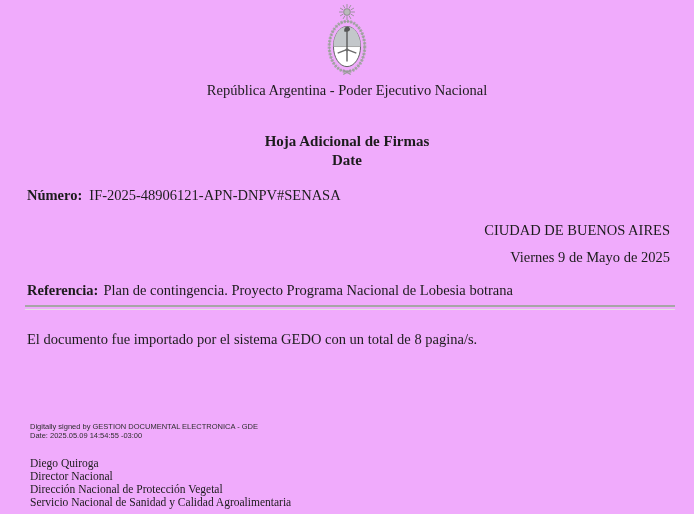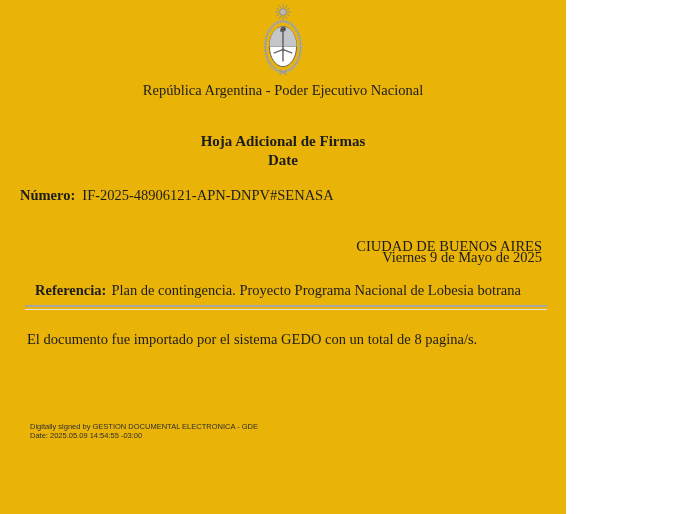--- a/index.html
+++ b/index.html
@@ -1,35 +1,35 @@
 <!DOCTYPE html>
 <html><head>
 <meta charset="utf-8">
 <style>
   html,body{margin:0;padding:0;background:#ffffff;}
   .page{
     position:relative;
-    width:566px;height:514px;
-    background:#eab308;
+    width:694px;height:514px;
+    background:#f0abfc;
     font-family:"Liberation Serif", serif;
     color:#1c1c1c;
     overflow:hidden;
   }
   .abs{position:absolute;}
   .center{left:0;right:0;text-align:center;}
   .emblem{left:50%;top:2px;transform:translateX(-50%);width:56px;height:76px;}
   .hdr1{top:82px;font-size:14.5px;}
   .hdr2{top:99px;font-size:15px;letter-spacing:.2px;}
   .title{top:133px;font-size:15px;font-weight:bold;}
   .subtitle{top:152px;font-size:15px;font-weight:bold;}
-  .number-row{top:187px;left:20px;font-size:14.5px;}
+  .number-row{top:187px;left:27px;font-size:14.5px;}
   .number-row .lbl{font-weight:bold;margin-right:7px;}
-  .city{top:238px;right:24px;font-size:14.5px;}
+  .city{top:222px;right:24px;font-size:14.5px;}
   .date{top:249px;right:24px;font-size:14.5px;}
-  .reference-row{top:282px;left:27px;right:24px;font-size:14.5px;margin-left:8px;}
+  .reference-row{top:282px;left:27px;right:24px;font-size:14.5px;}
   .reference-row .lbl{font-weight:bold;margin-right:5px;}
   .rule{top:305px;left:25px;right:19px;height:2px;
         border-top:2px solid #a6a6a6;border-bottom:1px solid #e3e3e3;}
   .body-line{top:331px;left:27px;font-size:14.5px;}
   .digsig{top:422px;left:30px;font-family:"Liberation Sans", sans-serif;
           font-size:7.5px;line-height:9px;color:#2e2e2e;}
   .signer{top:457px;left:30px;font-size:11.5px;line-height:13px;}
 </style>
 </head>
 <body>
@@ -91,14 +91,20 @@
 
   <div class="abs rule"></div>
 
   <div class="abs body-line">El documento fue importado por el sistema GEDO con un total de 8 pagina/s.</div>
 
   <div class="abs digsig">
     <div>Digitally signed by GESTION DOCUMENTAL ELECTRONICA - GDE</div>
     <div>Date: 2025.05.09 14:54:55 -03:00</div>
   </div>
 
+  <div class="abs signer">
+    <div>Diego Quiroga</div>
+    <div>Director Nacional</div>
+    <div>Dirección Nacional de Protección Vegetal</div>
+    <div>Servicio Nacional de Sanidad y Calidad Agroalimentaria</div>
+  </div>
 
 </div>
 
 </body></html>

